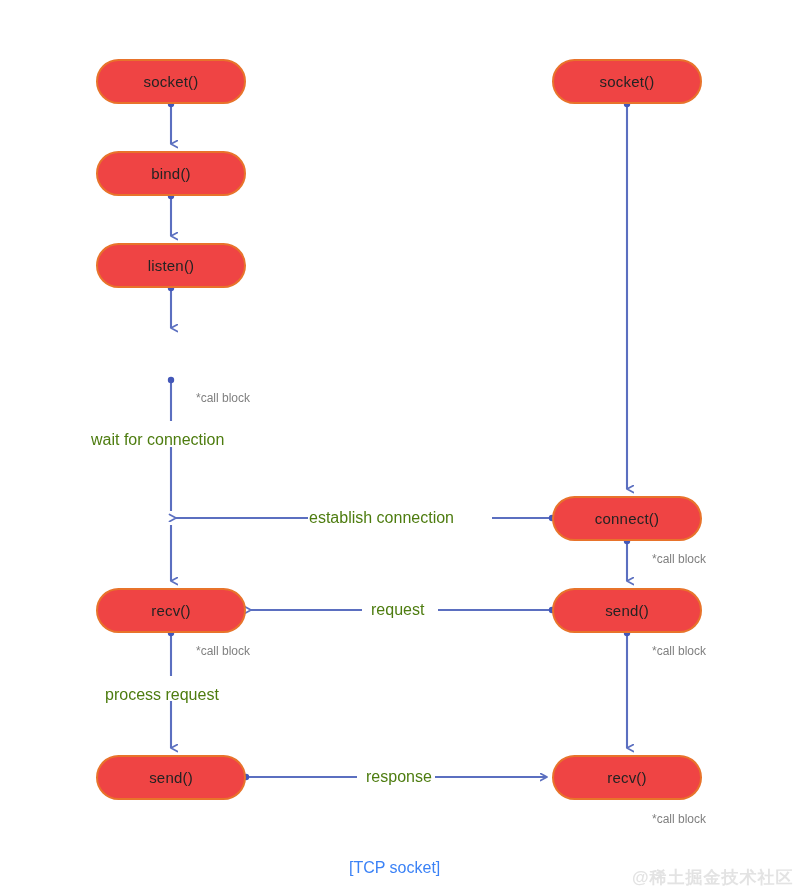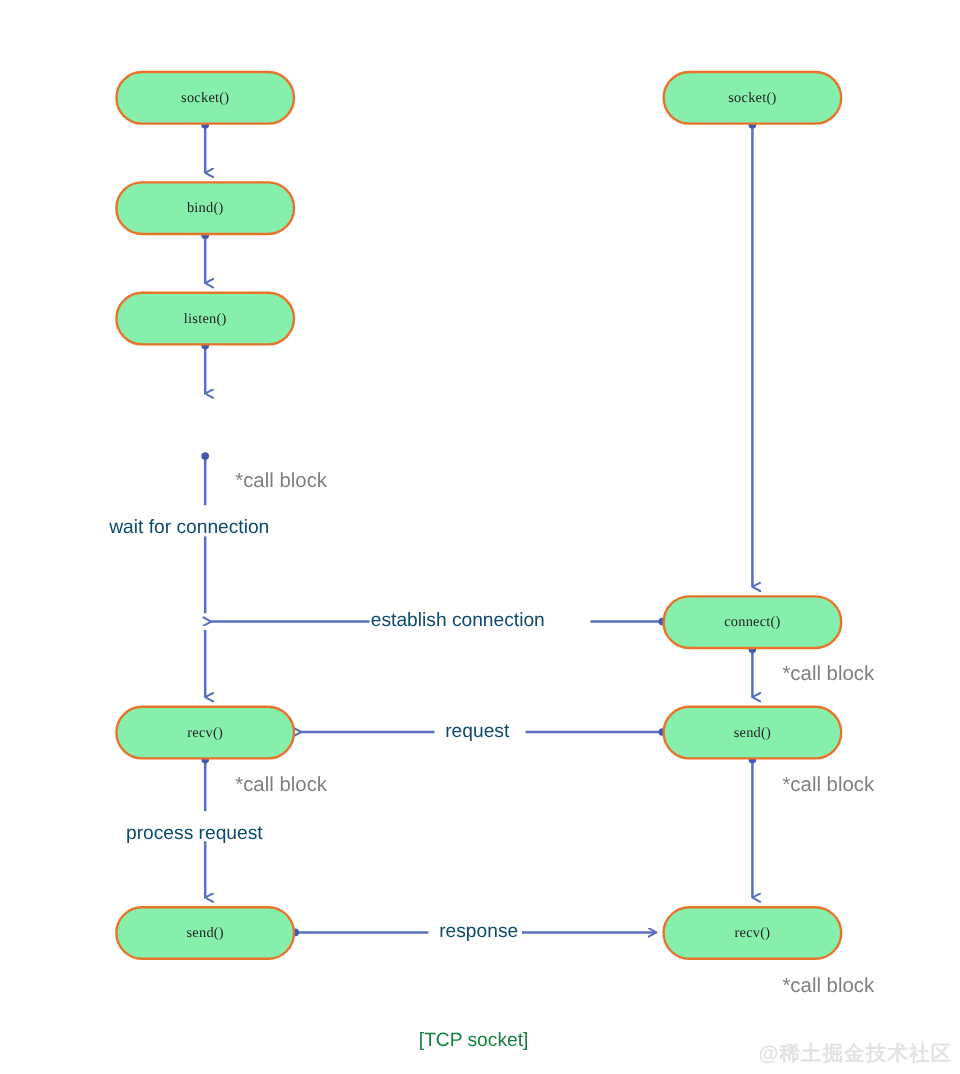--- a/index.html
+++ b/index.html
@@ -40,45 +40,44 @@
     font-weight: 700;
     margin-top: 40px;
   }
   .node {
     position: absolute;
     width: 150px;
     height: 45px;
     box-sizing: border-box;
     border: 2px solid #E8732B;
     border-radius: 24px;
-    background: #86efac;
+    background: #ef4444;
     display: flex;
     align-items: center;
     justify-content: center;
-    font-size: 12px;
+    font-size: 15px;
     color: #232323;
     letter-spacing: 0.2px;
-    font-family: Liberation Serif, serif;
   }
   .label-orange {
     position: absolute;
     font-size: 16px;
-    color: #0c4a6e;
+    color: #4d7c0f;
     white-space: nowrap;
   }
   .label-gray {
     position: absolute;
-    font-size: 17px;
+    font-size: 12px;
     color: #808080;
     white-space: nowrap;
   }
   .caption {
     position: absolute;
     font-size: 16px;
-    color: #15803d;
+    color: #3b82f6;
     white-space: nowrap;
   }
   .watermark {
     position: absolute;
     font-size: 17px;
     color: #e3e3e3;
     white-space: nowrap;
     letter-spacing: 1px;
     user-select: none;
     font-weight: bold;

